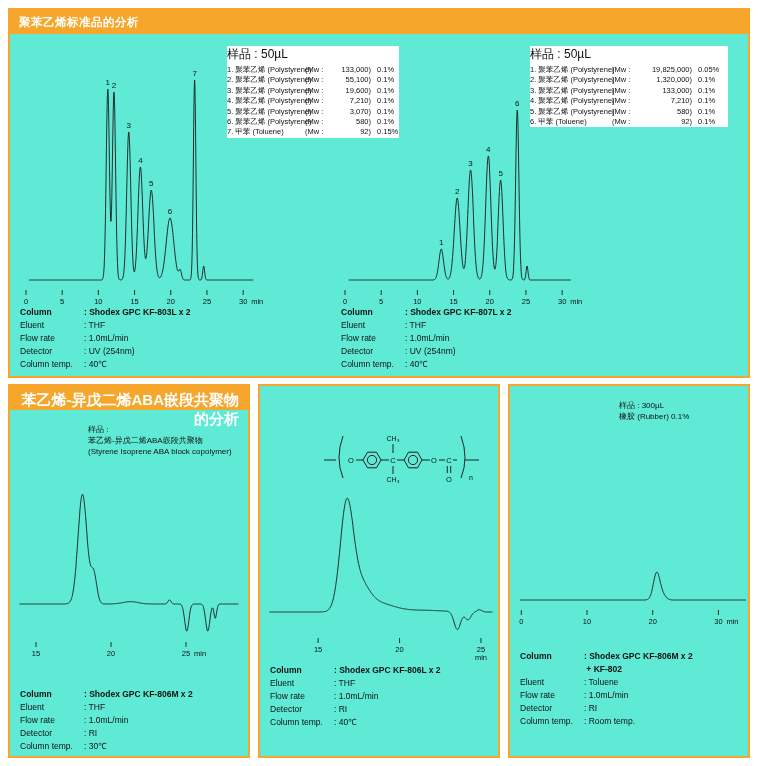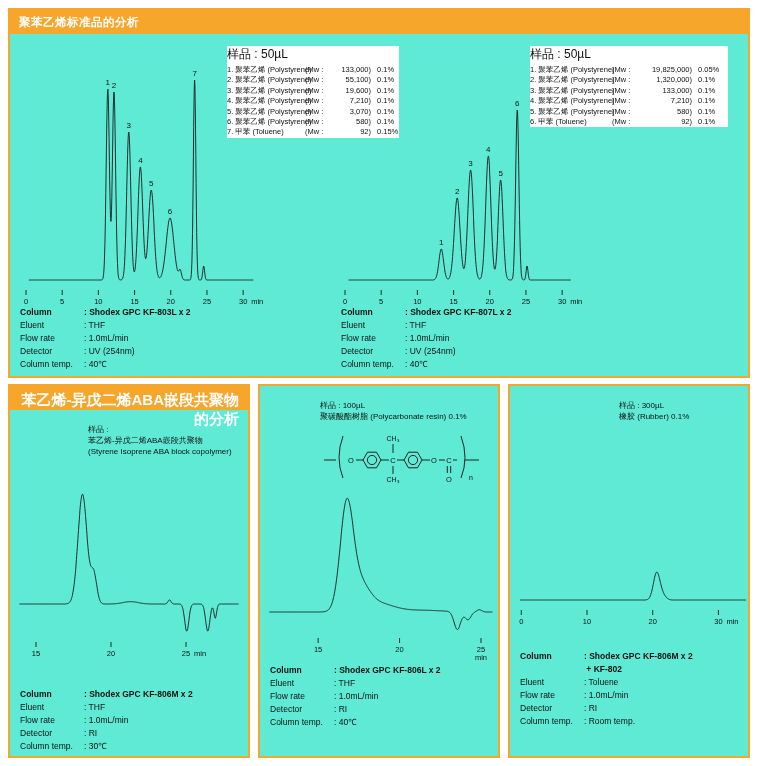--- a/index.html
+++ b/index.html
@@ -222,24 +222,20 @@
           <div class="crow"><span class="cl">Eluent</span><span class="cv">: THF</span></div>
           <div class="crow"><span class="cl">Flow rate</span><span class="cv">: 1.0mL/min</span></div>
           <div class="crow"><span class="cl">Detector</span><span class="cv">: RI</span></div>
           <div class="crow"><span class="cl">Column temp.</span><span class="cv">: 30℃</span></div>
         </div>
       </div>
     </div>
 
     <div class="panel bpanel">
       <div class="bbody">
-        <div class="stext" style="left:60px;top:14px">
-          <div>样品 : 100µL</div>
-          <div>聚碳酸酯树脂 (Polycarbonate resin)  0.1%</div>
-        </div>
         <svg class="struct" width="178" height="54" viewBox="0 0 178 54" style="position:absolute;left:62px;top:44px">
           <path class="sk" d="M2,30 h12"></path>
           <path class="sk" d="M21,6 Q13,28 21,48"></path>
           <text class="st" x="29" y="33">O</text>
           <path class="sk" d="M34,30 h7"></path>
           <polygon class="sk" points="41,30 45.5,22.2 54.5,22.2 59,30 54.5,37.8 45.5,37.8"></polygon>
           <circle class="sk" cx="50" cy="30" r="4.6"></circle>
           <path class="sk" d="M59,30 h8"></path>
           <text class="st" x="71" y="33">C</text>
           <text class="stn" x="71" y="11">CH₃</text>

